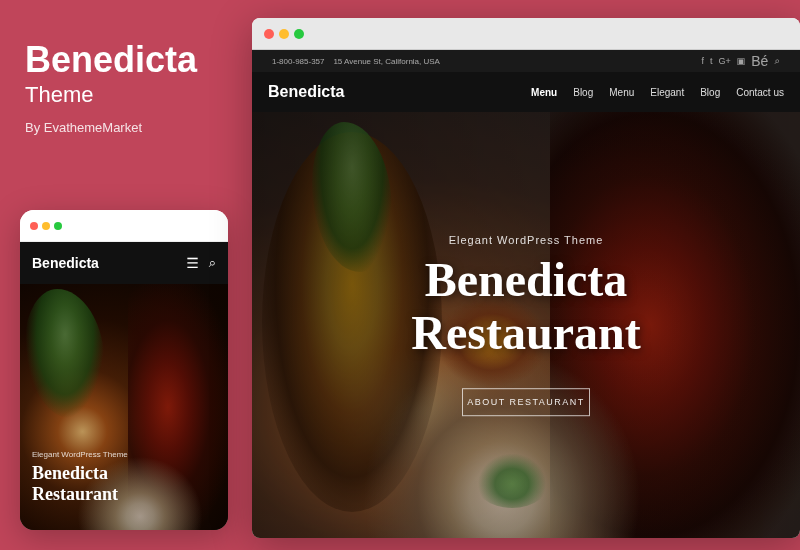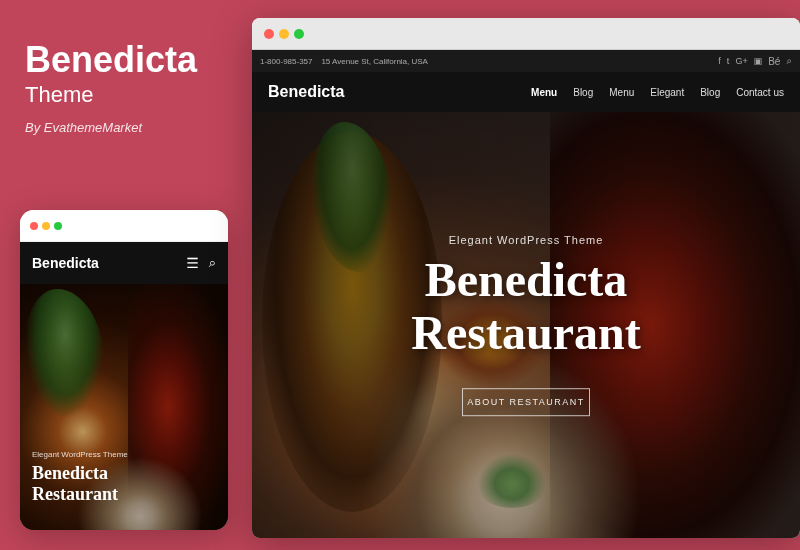--- a/index.html
+++ b/index.html
@@ -35,21 +35,20 @@
       color: #fff;
       font-family: Arial, sans-serif;
       margin-top: 2px;
     }
 
     .theme-author {
       font-size: 13px;
       color: rgba(255,255,255,0.85);
       font-family: Arial, sans-serif;
       margin-top: 12px;
-      font-style: italic;
     }
 
     
     .mobile-mockup {
       position: absolute;
       left: 20px;
       top: 210px;
       width: 208px;
       height: 320px;
       background: #fff;
@@ -171,21 +170,21 @@
       border-radius: 50%;
     }
 
     
     .site-header-top {
       background: #1a1a1a;
       height: 22px;
       display: flex;
       align-items: center;
       justify-content: space-between;
-      padding: 0 8px;
+      padding: 0 20px;
       font-size: 8px;
       color: rgba(255,255,255,0.6);
       font-family: Arial, sans-serif;
     }
 
     .site-header-top-right {
       display: flex;
       gap: 6px;
       align-items: center;
     }
@@ -377,21 +376,21 @@
     <div>
       <span>1-800-985-357</span>
       &nbsp;&nbsp;
       <span>15 Avenue St, California, USA</span>
     </div>
     <div class="site-header-top-right">
       <span style="font-size:9px;color:rgba(255,255,255,0.6);">f</span>
       <span style="font-size:9px;color:rgba(255,255,255,0.6);">t</span>
       <span style="font-size:9px;color:rgba(255,255,255,0.6);">G+</span>
       <span style="font-size:9px;color:rgba(255,255,255,0.6);">▣</span>
-      <span style="font-size:10px;color:rgba(255,255,255,0.6);">Bé</span>
+      <span style="font-size:14px;color:rgba(255,255,255,0.6);">Bé</span>
       <span style="font-size:10px;color:rgba(255,255,255,0.6);">⌕</span>
     </div>
   </div>
 
   <div class="site-nav">
     <span class="site-nav-logo">Benedicta</span>
     <div class="site-nav-links">
       <span class="site-nav-link active">Menu</span>
       <span class="site-nav-link">Blog</span>
       <span class="site-nav-link">Menu</span>

